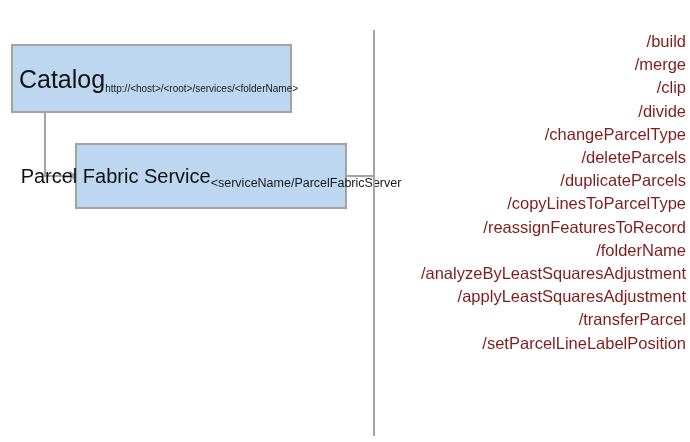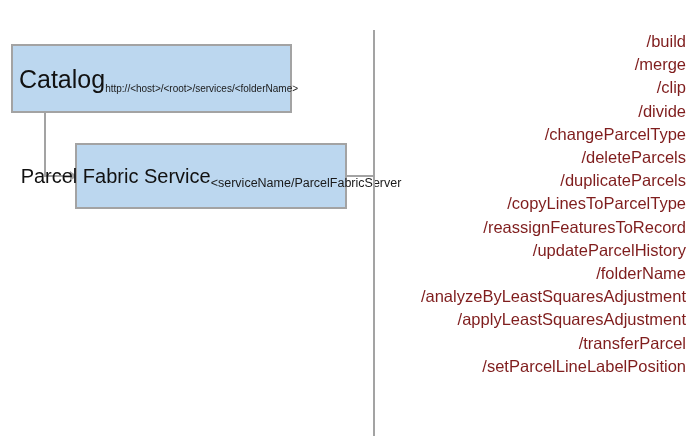--- a/index.html
+++ b/index.html
@@ -163,21 +163,20 @@
   <ul id="ops-list">
       <li>/build</li>
       <li>/merge</li>
       <li>/clip</li>
       <li>/divide</li>
       <li>/changeParcelType</li>
       <li>/deleteParcels</li>
       <li>/duplicateParcels</li>
       <li>/copyLinesToParcelType</li>
       <li>/reassignFeaturesToRecord</li>
-      <li>/updateParcelHistory</li>
       <li>/folderName</li>
       <li>/analyzeByLeastSquaresAdjustment</li>
       <li>/applyLeastSquaresAdjustment</li>
       <li>/transferParcel</li>
       <li>/setParcelLineLabelPosition</li>
     </ul>
 
 </div>
 
 </body></html>

